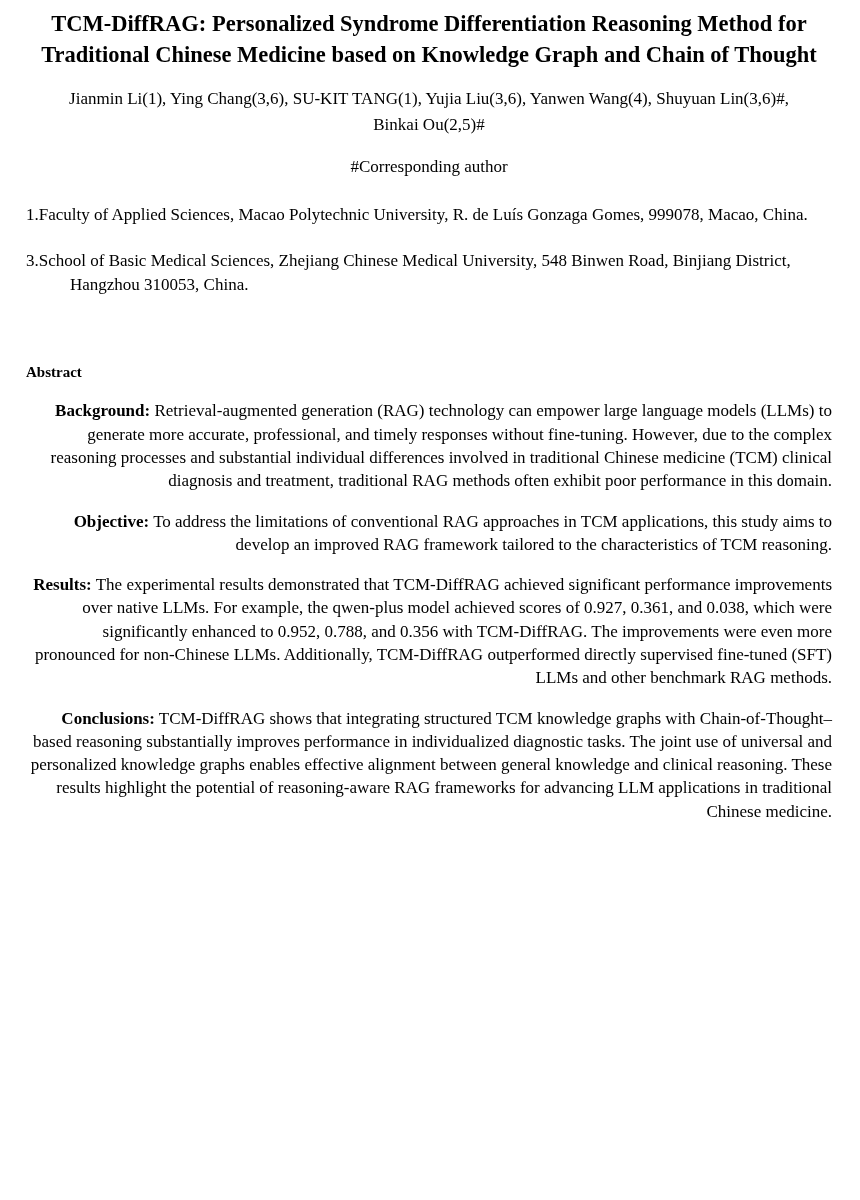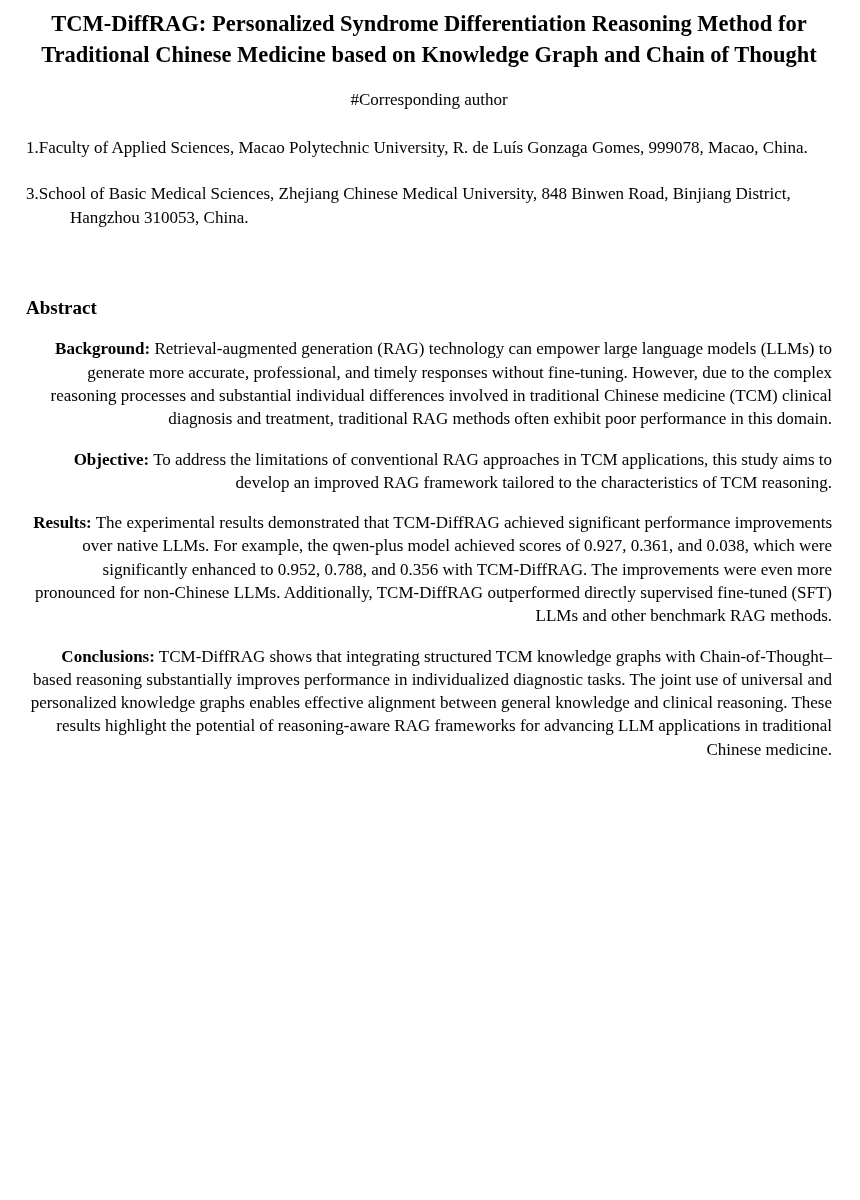--- a/index.html
+++ b/index.html
@@ -39,47 +39,48 @@
     margin: 0;
   }
   .affiliation {
     font-size: 17px;
     line-height: 1.4;
     padding-left: 44px;
     text-indent: -44px;
     margin: 0 0 22px 0;
   }
   .abstract-heading {
-    font-size: 19px;
+    font-size: 15px;
     font-weight: bold;
     margin: 68px 0 18px 0;
   }
   .abstract-para {
     font-size: 17px;
     line-height: 1.37;
     margin: 0 0 17px 0;
     text-align: right;
   }
   .abstract-para b {
     font-weight: bold;
   }
 </style>
 </head>
 <body>
 
 <div class="page">
 
   <h1 class="title">TCM-DiffRAG: Personalized Syndrome Differentiation Reasoning Method for Traditional Chinese Medicine based on Knowledge Graph and Chain of Thought</h1>
 
+  <p class="authors">Jianmin Li(1), Ying Chang(3,6), SU-KIT TANG(1), Yujia Liu(3,6), Yanwen Wang(4), Shuyuan Lin(3,6)#, Binkai Ou(2,5)#</p>
 
   <p class="corresponding">#Corresponding author</p>
 
   <div class="affiliations">
     <p class="affiliation"><span>1.</span><span>Faculty of Applied Sciences, Macao Polytechnic University, R. de Luís Gonzaga Gomes, 999078, Macao, China.</span></p>
-    <p class="affiliation"><span>3.</span><span>School of Basic Medical Sciences, Zhejiang Chinese Medical University, 848 Binwen Road, Binjiang District, Hangzhou 310053, China.</span></p>
+    <p class="affiliation"><span>3.</span><span>School of Basic Medical Sciences, Zhejiang Chinese Medical University, 548 Binwen Road, Binjiang District, Hangzhou 310053, China.</span></p>
   </div>
 
   <h2 class="abstract-heading">Abstract</h2>
 
   <div>
     <p class="abstract-para"><b>Background:</b> <span>Retrieval-augmented generation (RAG) technology can empower large language models (LLMs) to generate more accurate, professional, and timely responses without fine-tuning. However, due to the complex reasoning processes and substantial individual differences involved in traditional Chinese medicine (TCM) clinical diagnosis and treatment, traditional RAG methods often exhibit poor performance in this domain.</span></p>
     <p class="abstract-para"><b>Objective:</b> <span>To address the limitations of conventional RAG approaches in TCM applications, this study aims to develop an improved RAG framework tailored to the characteristics of TCM reasoning.</span></p>
     <p class="abstract-para"><b>Results:</b> <span>The experimental results demonstrated that TCM-DiffRAG achieved significant performance improvements over native LLMs. For example, the qwen-plus model achieved scores of 0.927, 0.361, and 0.038, which were significantly enhanced to 0.952, 0.788, and 0.356 with TCM-DiffRAG. The improvements were even more pronounced for non-Chinese LLMs. Additionally, TCM-DiffRAG outperformed directly supervised fine-tuned (SFT) LLMs and other benchmark RAG methods.</span></p>
     <p class="abstract-para"><b>Conclusions:</b> <span>TCM-DiffRAG shows that integrating structured TCM knowledge graphs with Chain-of-Thought–based reasoning substantially improves performance in individualized diagnostic tasks. The joint use of universal and personalized knowledge graphs enables effective alignment between general knowledge and clinical reasoning. These results highlight the potential of reasoning-aware RAG frameworks for advancing LLM applications in traditional Chinese medicine.</span></p>
   </div>

